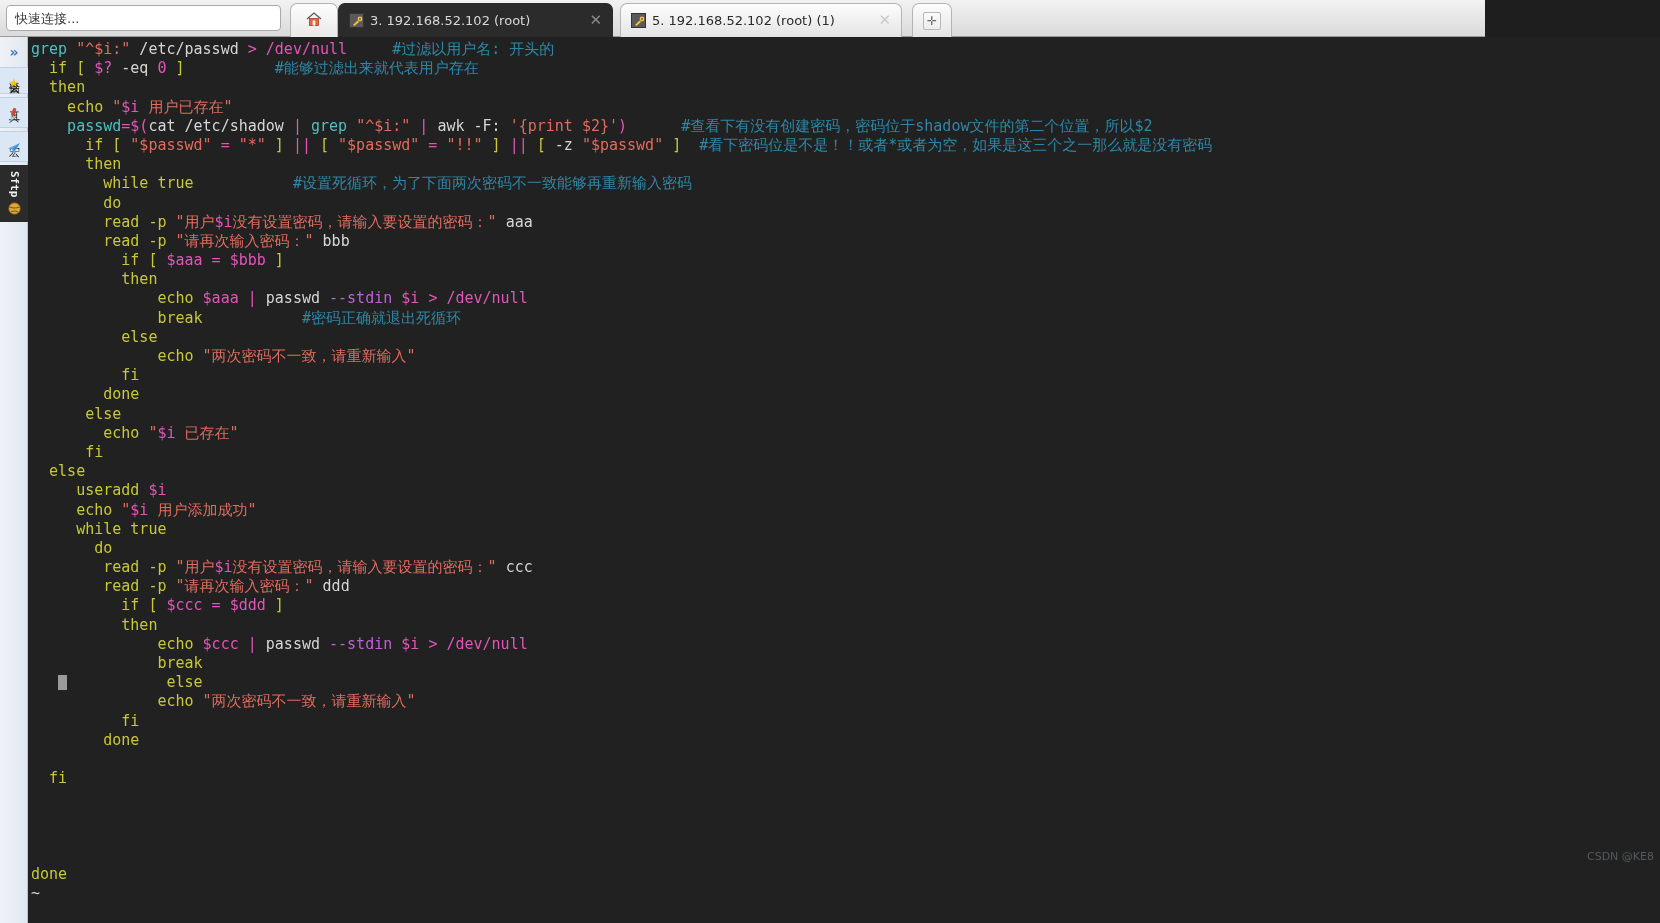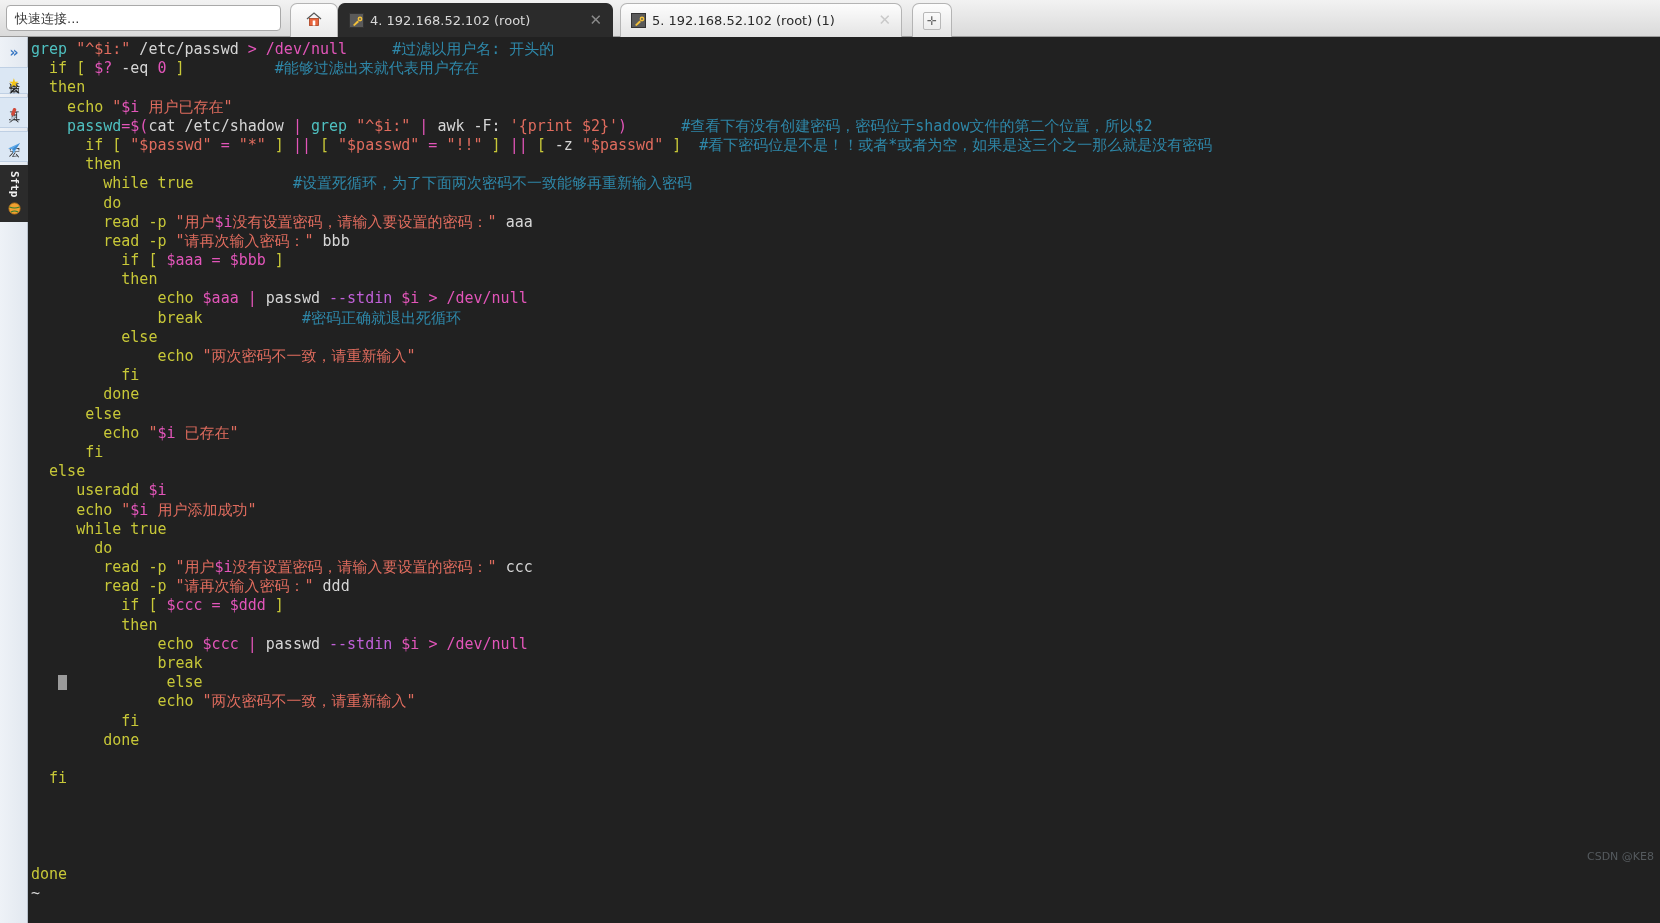--- a/index.html
+++ b/index.html
@@ -7,21 +7,21 @@
     margin: 0; padding: 0;
     width: 1660px; height: 923px;
     overflow: hidden;
     background: #1e1e1e;
     font-family: "DejaVu Sans", sans-serif;
   }
 
   
   #topbar {
     position: absolute; left: 0; top: 0;
-    width: 1660px; height: 37px;
+    width: 1485px; height: 37px;
     background: linear-gradient(to bottom, #f2f2f2 0%, #e6e6e6 50%, #dadada 100%);
     border-bottom: 1px solid #9a9a9a;
   }
   #quickconnect {
     position: absolute; left: 6px; top: 5px;
     width: 275px; height: 26px;
     background: #ffffff;
     border: 1px solid #a9a9a9;
     border-radius: 4px;
     font-size: 13px;
@@ -183,21 +183,21 @@
     </div>
 
     <div class="tab active">
       <span class="tab-ico">
         <svg width="12" height="12" viewBox="0 0 12 12">
           <path d="M2 10 L6.5 5.5 L8 7 L3.5 11 Z" fill="#f3c13a"></path>
           <circle cx="9" cy="4" r="2.4" fill="#f3c13a"></circle>
           <circle cx="9" cy="4" r="0.9" fill="#5a5a5a"></circle>
         </svg>
       </span>
-      <span class="tab-label">4. 192.168.52.102 (root)</span>
+      <span class="tab-label">3. 192.168.52.102 (root)</span>
       <span class="tab-close">✕</span>
     </div>
 
     <div class="tab inactive">
       <span class="tab-ico">
         <svg width="12" height="12" viewBox="0 0 12 12">
           <path d="M2 10 L6.5 5.5 L8 7 L3.5 11 Z" fill="#f3c13a"></path>
           <circle cx="9" cy="4" r="2.4" fill="#f3c13a"></circle>
           <circle cx="9" cy="4" r="0.9" fill="#5a5a5a"></circle>
         </svg>

